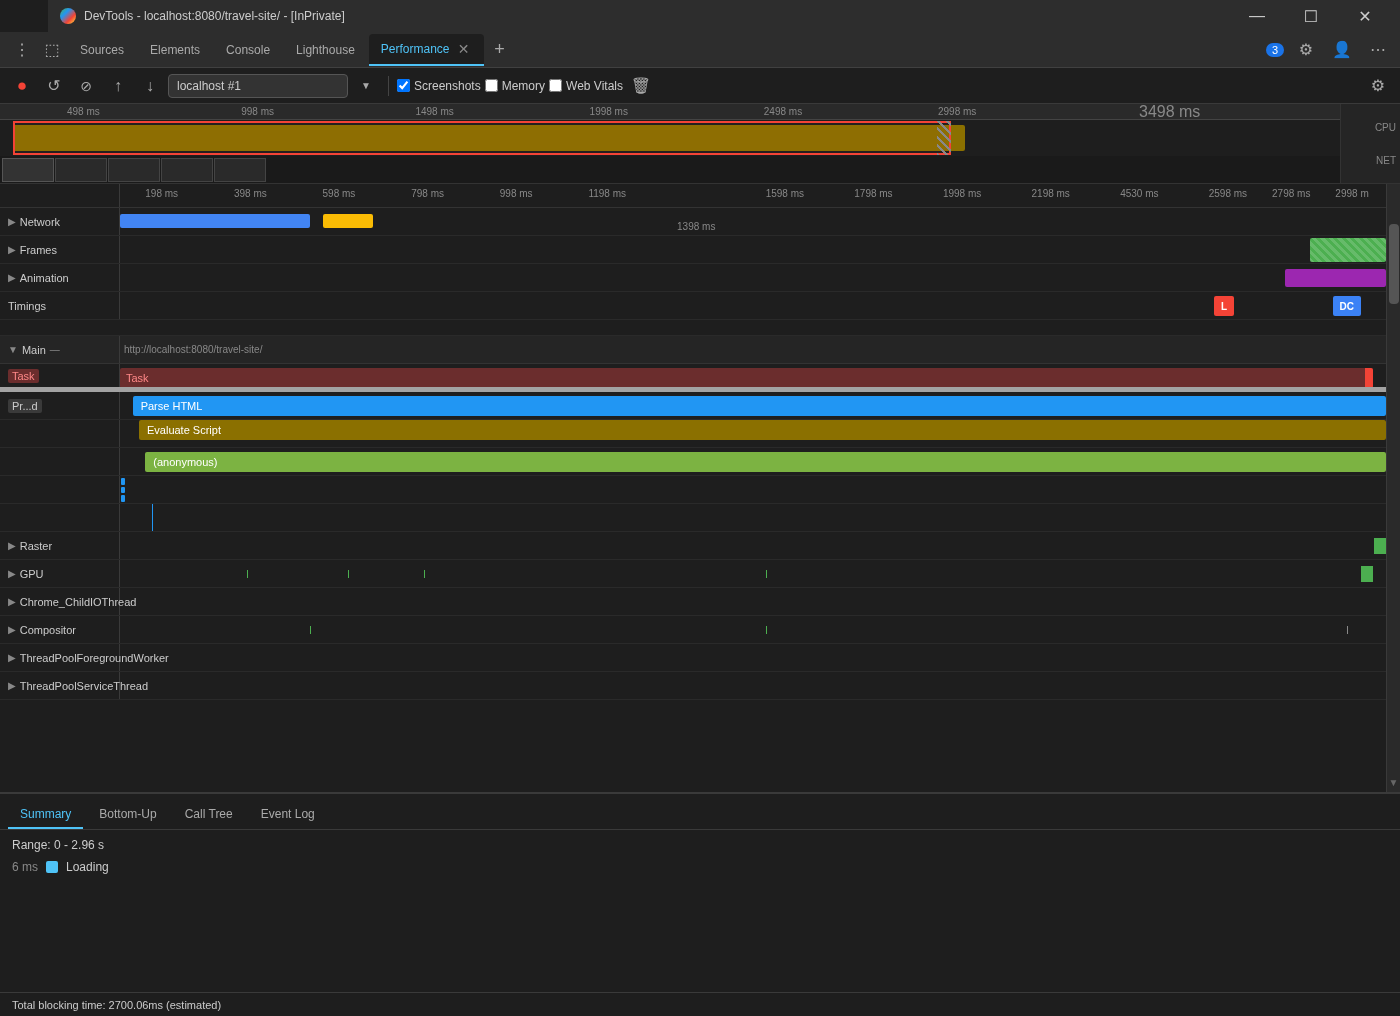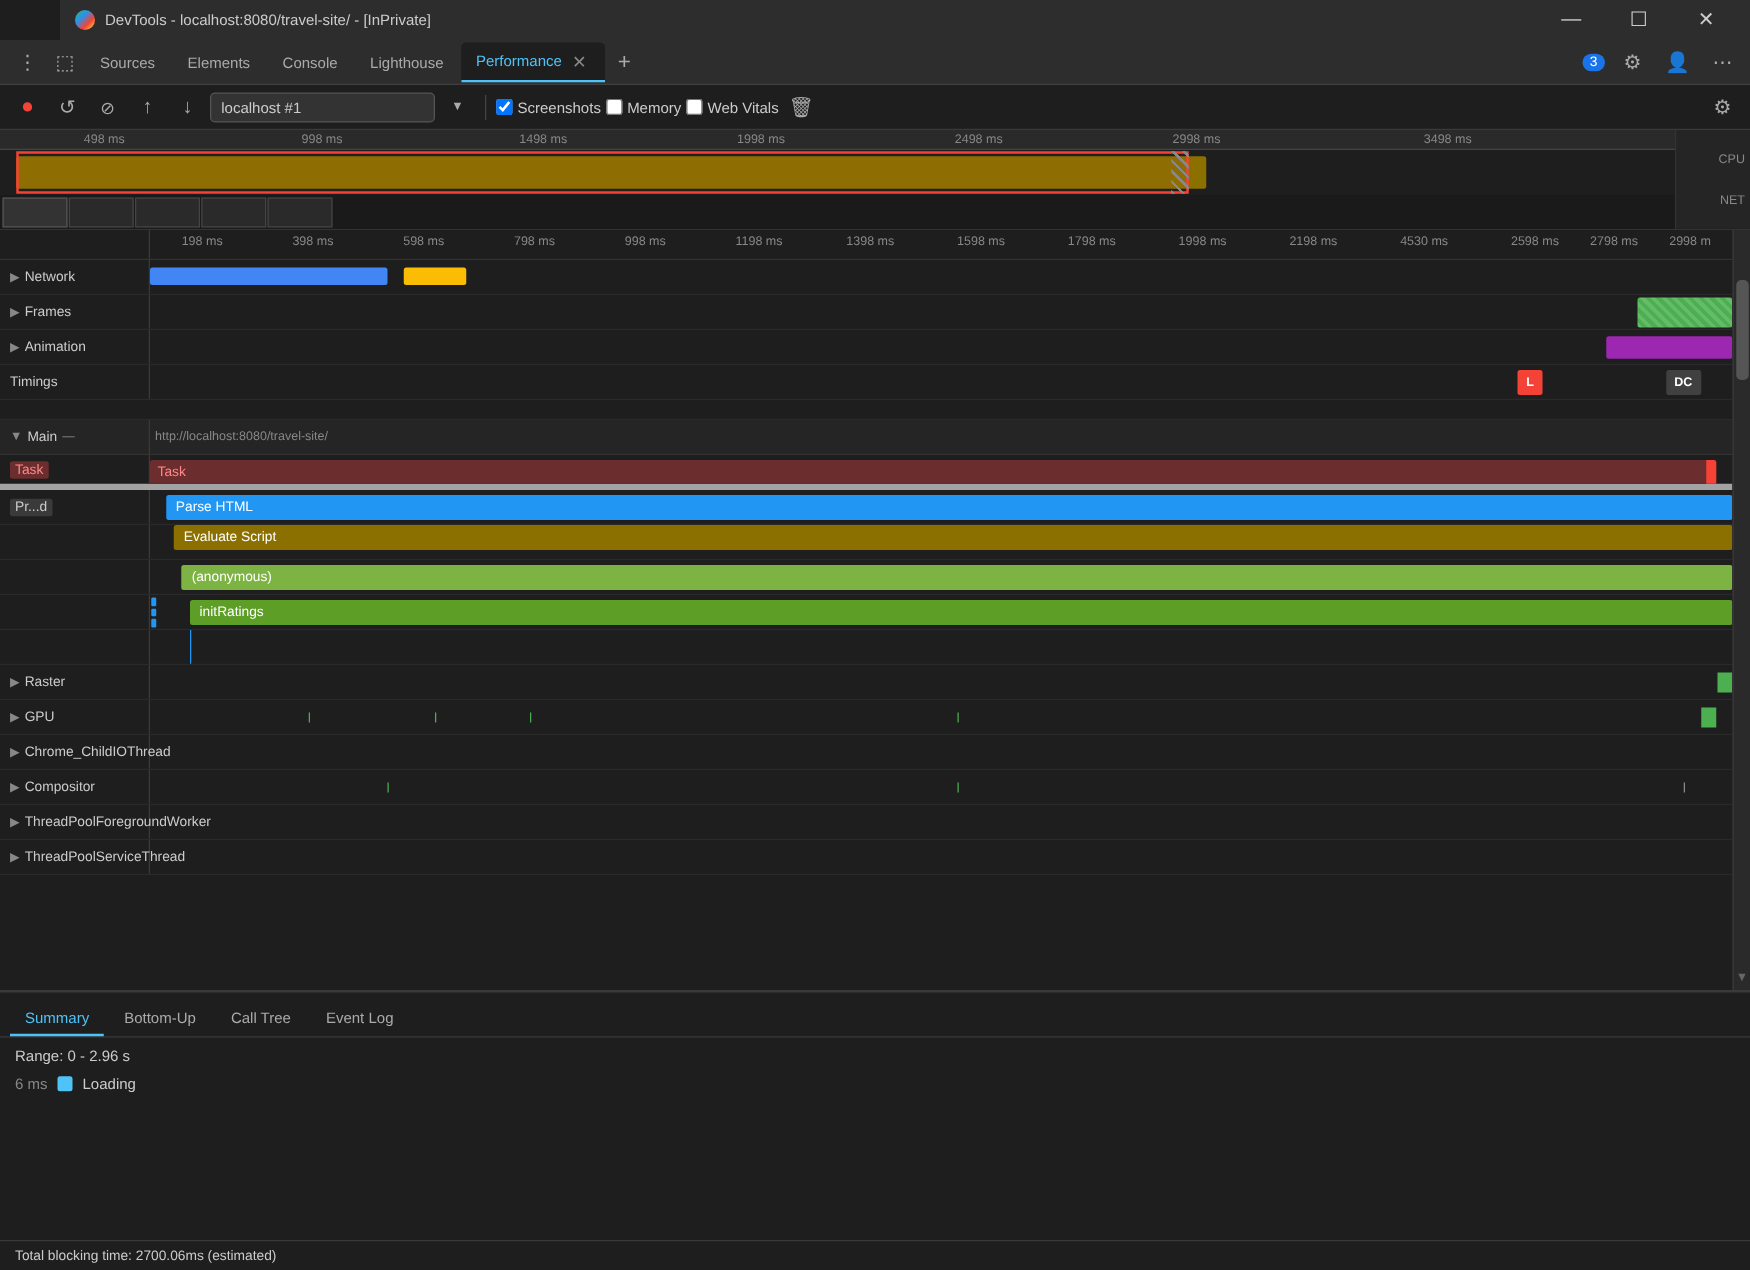--- a/index.html
+++ b/index.html
@@ -254,21 +254,21 @@
 
     <div style="flex:1; position:relative; overflow:hidden;">
 
       <div style="height:16px; background:#2a2a2a; border-bottom:1px solid #444; position:relative; display:flex; align-items:center;">
         <span style="position:absolute; left:5%; color:#888; font-size:10px;">498 ms</span>
         <span style="position:absolute; left:18%; color:#888; font-size:10px;">998 ms</span>
         <span style="position:absolute; left:31%; color:#888; font-size:10px;">1498 ms</span>
         <span style="position:absolute; left:44%; color:#888; font-size:10px;">1998 ms</span>
         <span style="position:absolute; left:57%; color:#888; font-size:10px;">2498 ms</span>
         <span style="position:absolute; left:70%; color:#888; font-size:10px;">2998 ms</span>
-        <span style="position:absolute; left:85%; color:#888; font-size:10px;">3498 ms</span>
+        <span style="position:absolute; left:85%; color:#888; font-size:16px;">3498 ms</span>
       </div>
 
       <div style="height:36px; background:#1e1e1e; position:relative;">
 
         <div style="position:absolute; left:1%; right:28%; top:5px; height:26px; background:#8b7000; border-radius:2px;"></div>
 
         <div style="position:absolute; left:1%; right:29%; top:1px; bottom:1px; border:2px solid #f44336; background:rgba(244,67,54,0.03); z-index:10; pointer-events:none;"></div>
 
         <div style="position:absolute; right:29%; top:1px; width:14px; bottom:1px; background:repeating-linear-gradient(45deg, #888 0px, #888 2px, transparent 2px, transparent 6px); z-index:11;"></div>
       </div>
@@ -295,21 +295,21 @@
 
       <div class="ruler-row">
         <div class="ruler-label-spacer"></div>
         <div class="ruler-ticks">
           <span class="r-tick" style="left:2%;">198 ms</span>
           <span class="r-tick" style="left:9%;">398 ms</span>
           <span class="r-tick" style="left:16%;">598 ms</span>
           <span class="r-tick" style="left:23%;">798 ms</span>
           <span class="r-tick" style="left:30%;">998 ms</span>
           <span class="r-tick" style="left:37%;">1198 ms</span>
-          <span class="r-tick" style="left:44%;">1398 ms</span>
+          <span class="r-tick" style="left:44%;margin-top:33px;">1398 ms</span>
           <span class="r-tick" style="left:51%;">1598 ms</span>
           <span class="r-tick" style="left:58%;">1798 ms</span>
           <span class="r-tick" style="left:65%;">1998 ms</span>
           <span class="r-tick" style="left:72%;">2198 ms</span>
           <span class="r-tick" style="left:79%;">4530 ms</span>
           <span class="r-tick" style="left:86%;">2598 ms</span>
           <span class="r-tick" style="left:91%;">2798 ms</span>
           <span class="r-tick" style="left:96%;">2998 m</span>
         </div>
       </div>
@@ -349,21 +349,21 @@
       </div>
 
       <div class="track-row">
         <div class="track-label">
           <span>Timings</span>
         </div>
         <div class="track-content">
 
           <div style="position:absolute; right:12%; top:4px; width:20px; height:20px; background:#f44336; border-radius:2px; display:flex; align-items:center; justify-content:center; color:white; font-size:10px; font-weight:bold;">L</div>
 
-          <div style="position:absolute; right:2%; top:4px; width:28px; height:20px; background:#404040; border-radius:2px; display:flex; align-items:center; justify-content:center; color:white; font-size:10px; font-weight:bold;margin-left:41px;">DC</div>
+          <div style="position:absolute; right:2%; top:4px; width:28px; height:20px; background:#3b82f6; border-radius:2px; display:flex; align-items:center; justify-content:center; color:white; font-size:10px; font-weight:bold;margin-left:41px;">DC</div>
         </div>
       </div>
 
       <div style="height:16px; background:#1e1e1e; border-bottom:1px solid #2a2a2a;"></div>
 
       <div style="height:28px; display:flex; align-items:center; background:#252525; border-bottom:1px solid #333;">
         <div class="track-label">
           <span class="arrow">▼</span>
           <span>Main</span>
           <span style="color:#888; font-size:10px;"> — </span>
@@ -408,23 +408,20 @@
         <div style="flex:1; position:relative; height:100%; overflow:hidden;">
           <div style="position:absolute; left:2%; right:0; top:4px; height:20px; background:#7cb342; border-radius:2px; display:flex; align-items:center; padding:0 8px;">
             <span style="color:white; font-size:11px;">(anonymous)</span>
           </div>
         </div>
       </div>
 
       <div style="height:28px; display:flex; align-items:center; background:#1e1e1e; border-bottom:1px solid #2a2a2a;">
         <div class="track-label"></div>
         <div style="flex:1; position:relative; height:100%; overflow:hidden;">
-          <div style="position:absolute; left:2.5%; right:0; top:4px; height:20px; background:#5d9e26; border-radius:2px; display:flex; align-items:center; padding:0 8px;">
-            <span style="color:white; font-size:11px;">initRatings</span>
-          </div>
 
           <div style="position:absolute; left:0; top:0; width:6px; height:28px; display:flex; flex-direction:column; gap:2px; padding:2px 1px;">
             <div style="flex:1; background:#2196f3; border-radius:1px;"></div>
             <div style="flex:1; background:#2196f3; border-radius:1px;"></div>
             <div style="flex:1; background:#2196f3; border-radius:1px;"></div>
           </div>
         </div>
       </div>
 
       <div style="height:28px; display:flex; align-items:center; background:#1e1e1e; border-bottom:1px solid #2a2a2a;">

